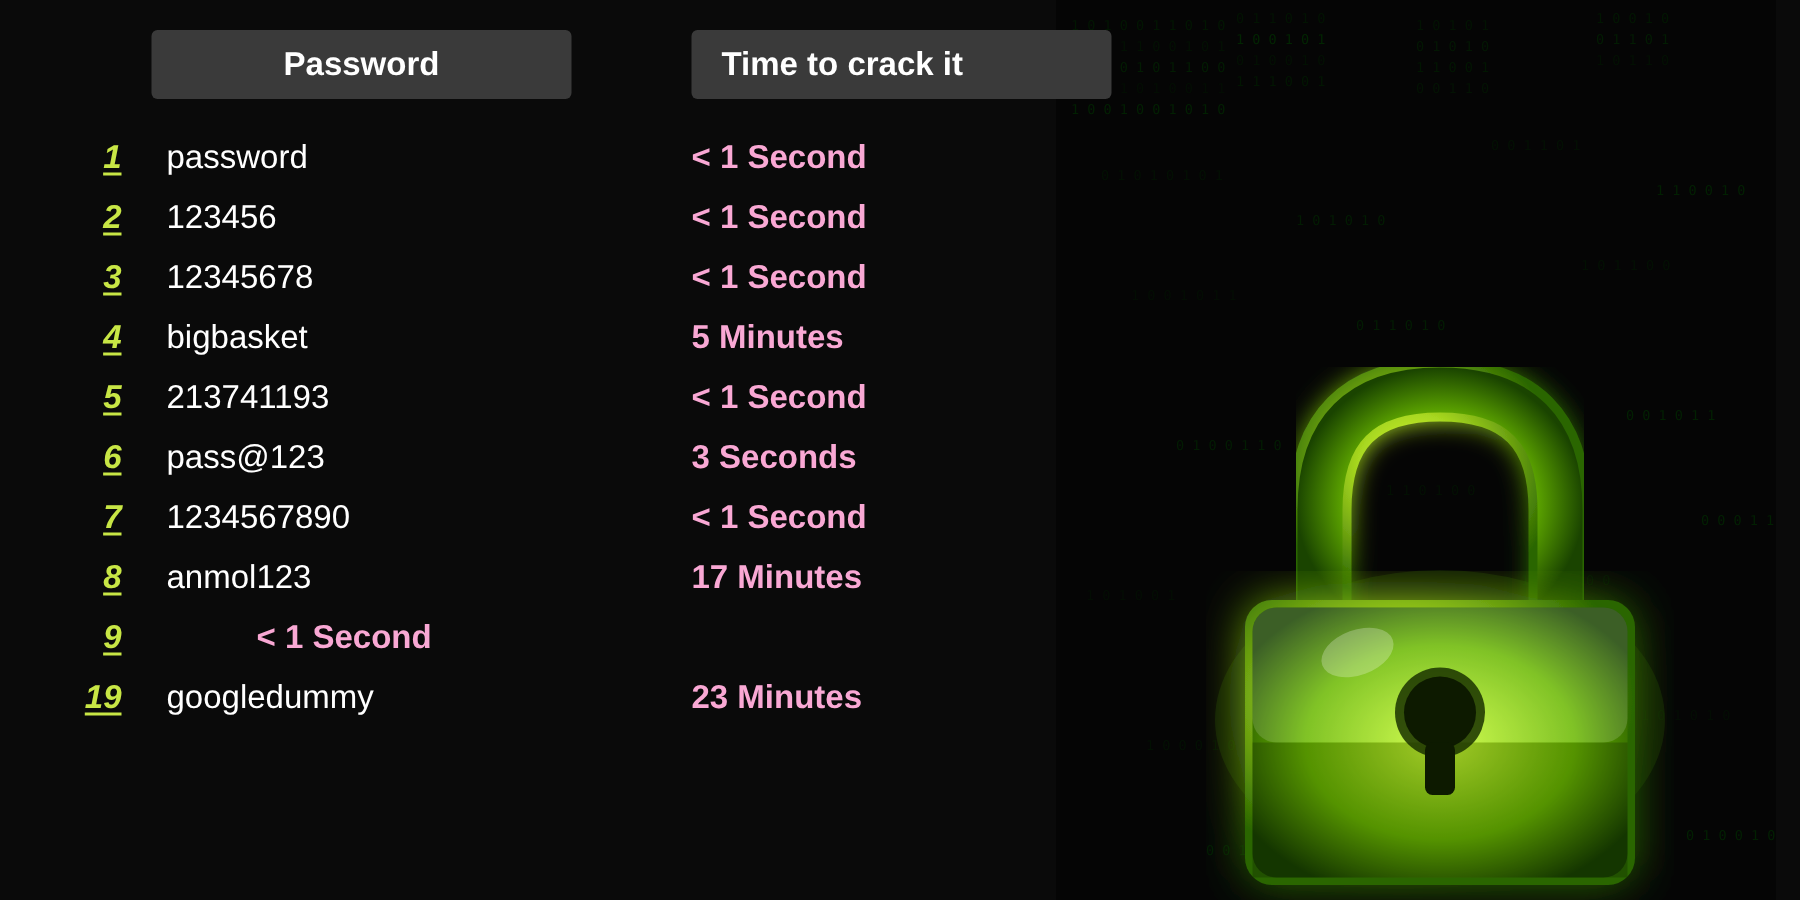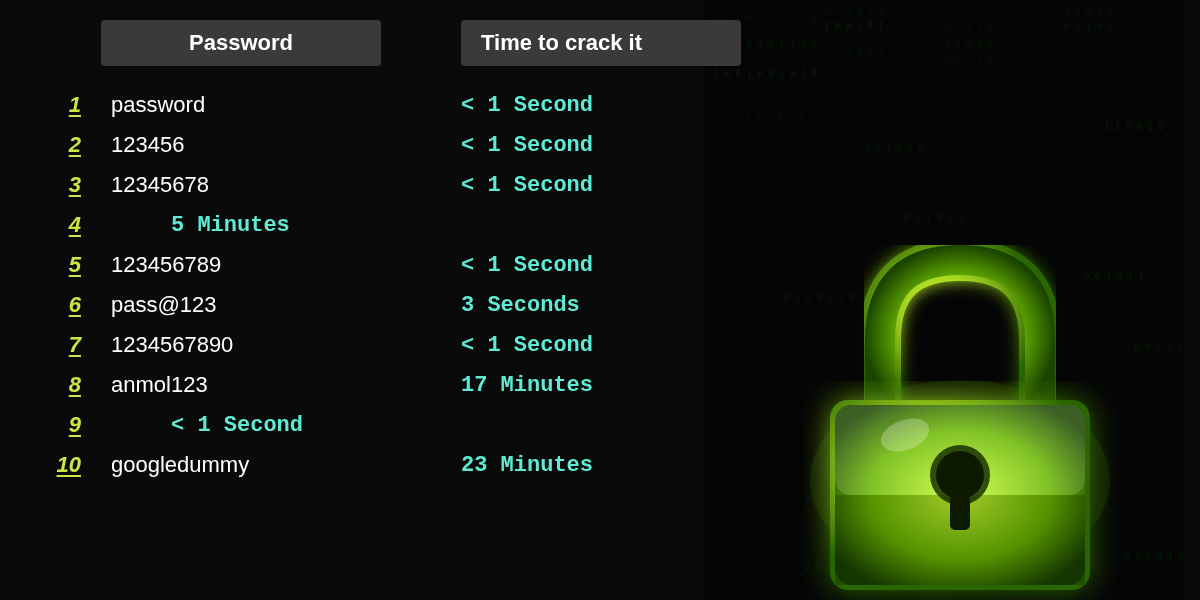--- a/index.html
+++ b/index.html
@@ -81,25 +81,24 @@
 
     .row-password {
       width: 290px;
       color: white;
       font-size: 22px;
       padding-left: 20px;
     }
 
     .row-time {
       width: 300px;
-      color: #5eead4;
+      color: #f9a8d4;
       font-size: 22px;
       font-weight: bold;
       padding-left: 80px;
-      font-family: Liberation Mono, monospace;
     }
 
     
     .lock-container {
       position: absolute;
       right: 0;
       bottom: 0;
       width: 480px;
       height: 420px;
       z-index: 1;
@@ -233,25 +232,26 @@
         <div class="row-password">123456</div>
         <div class="row-time">&lt; 1 Second</div>
       </div>
       <div class="table-row">
         <div class="row-number">3</div>
         <div class="row-password">12345678</div>
         <div class="row-time">&lt; 1 Second</div>
       </div>
       <div class="table-row">
         <div class="row-number">4</div>
+        <div class="row-password">bigbasket</div>
         <div class="row-time">5 Minutes</div>
       </div>
       <div class="table-row">
         <div class="row-number">5</div>
-        <div class="row-password">123456789</div>
+        <div class="row-password">213741193</div>
         <div class="row-time">&lt; 1 Second</div>
       </div>
       <div class="table-row">
         <div class="row-number">6</div>
         <div class="row-password">pass@123</div>
         <div class="row-time">3 Seconds</div>
       </div>
       <div class="table-row">
         <div class="row-number">7</div>
         <div class="row-password">1234567890</div>
@@ -260,19 +260,19 @@
       <div class="table-row">
         <div class="row-number">8</div>
         <div class="row-password">anmol123</div>
         <div class="row-time">17 Minutes</div>
       </div>
       <div class="table-row">
         <div class="row-number">9</div>
         <div class="row-time">&lt; 1 Second</div>
       </div>
       <div class="table-row">
-        <div class="row-number">10</div>
+        <div class="row-number">19</div>
         <div class="row-password">googledummy</div>
         <div class="row-time">23 Minutes</div>
       </div>
     </div>
 
 </div>
 
 </body></html>

